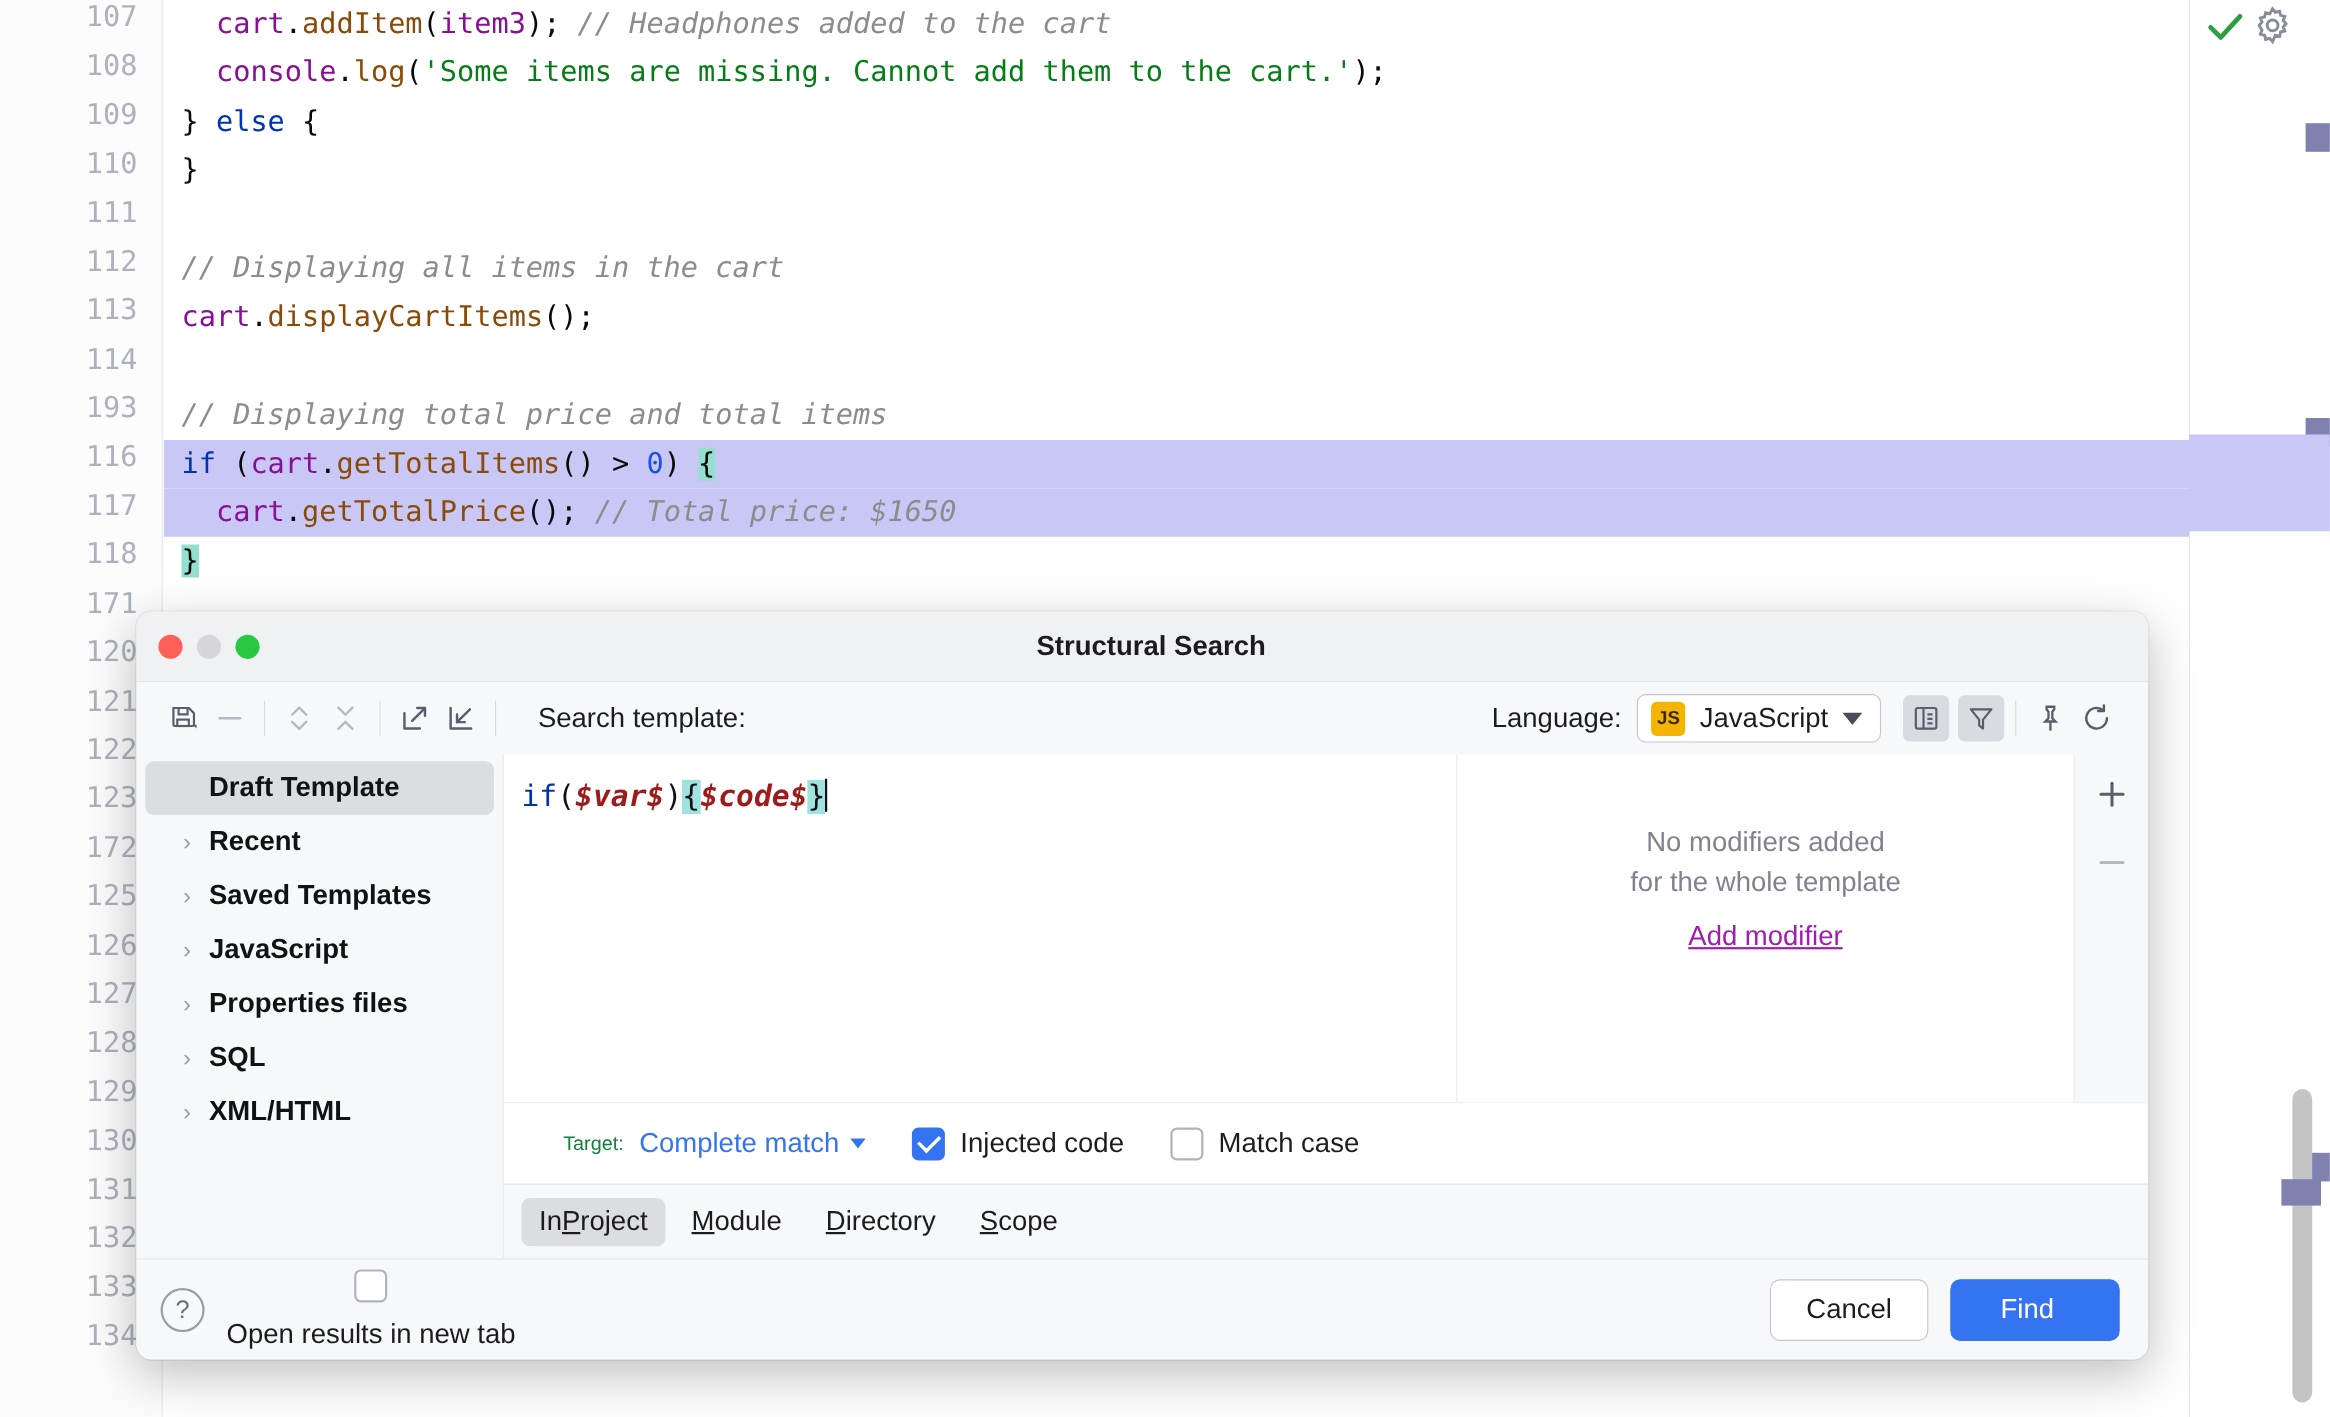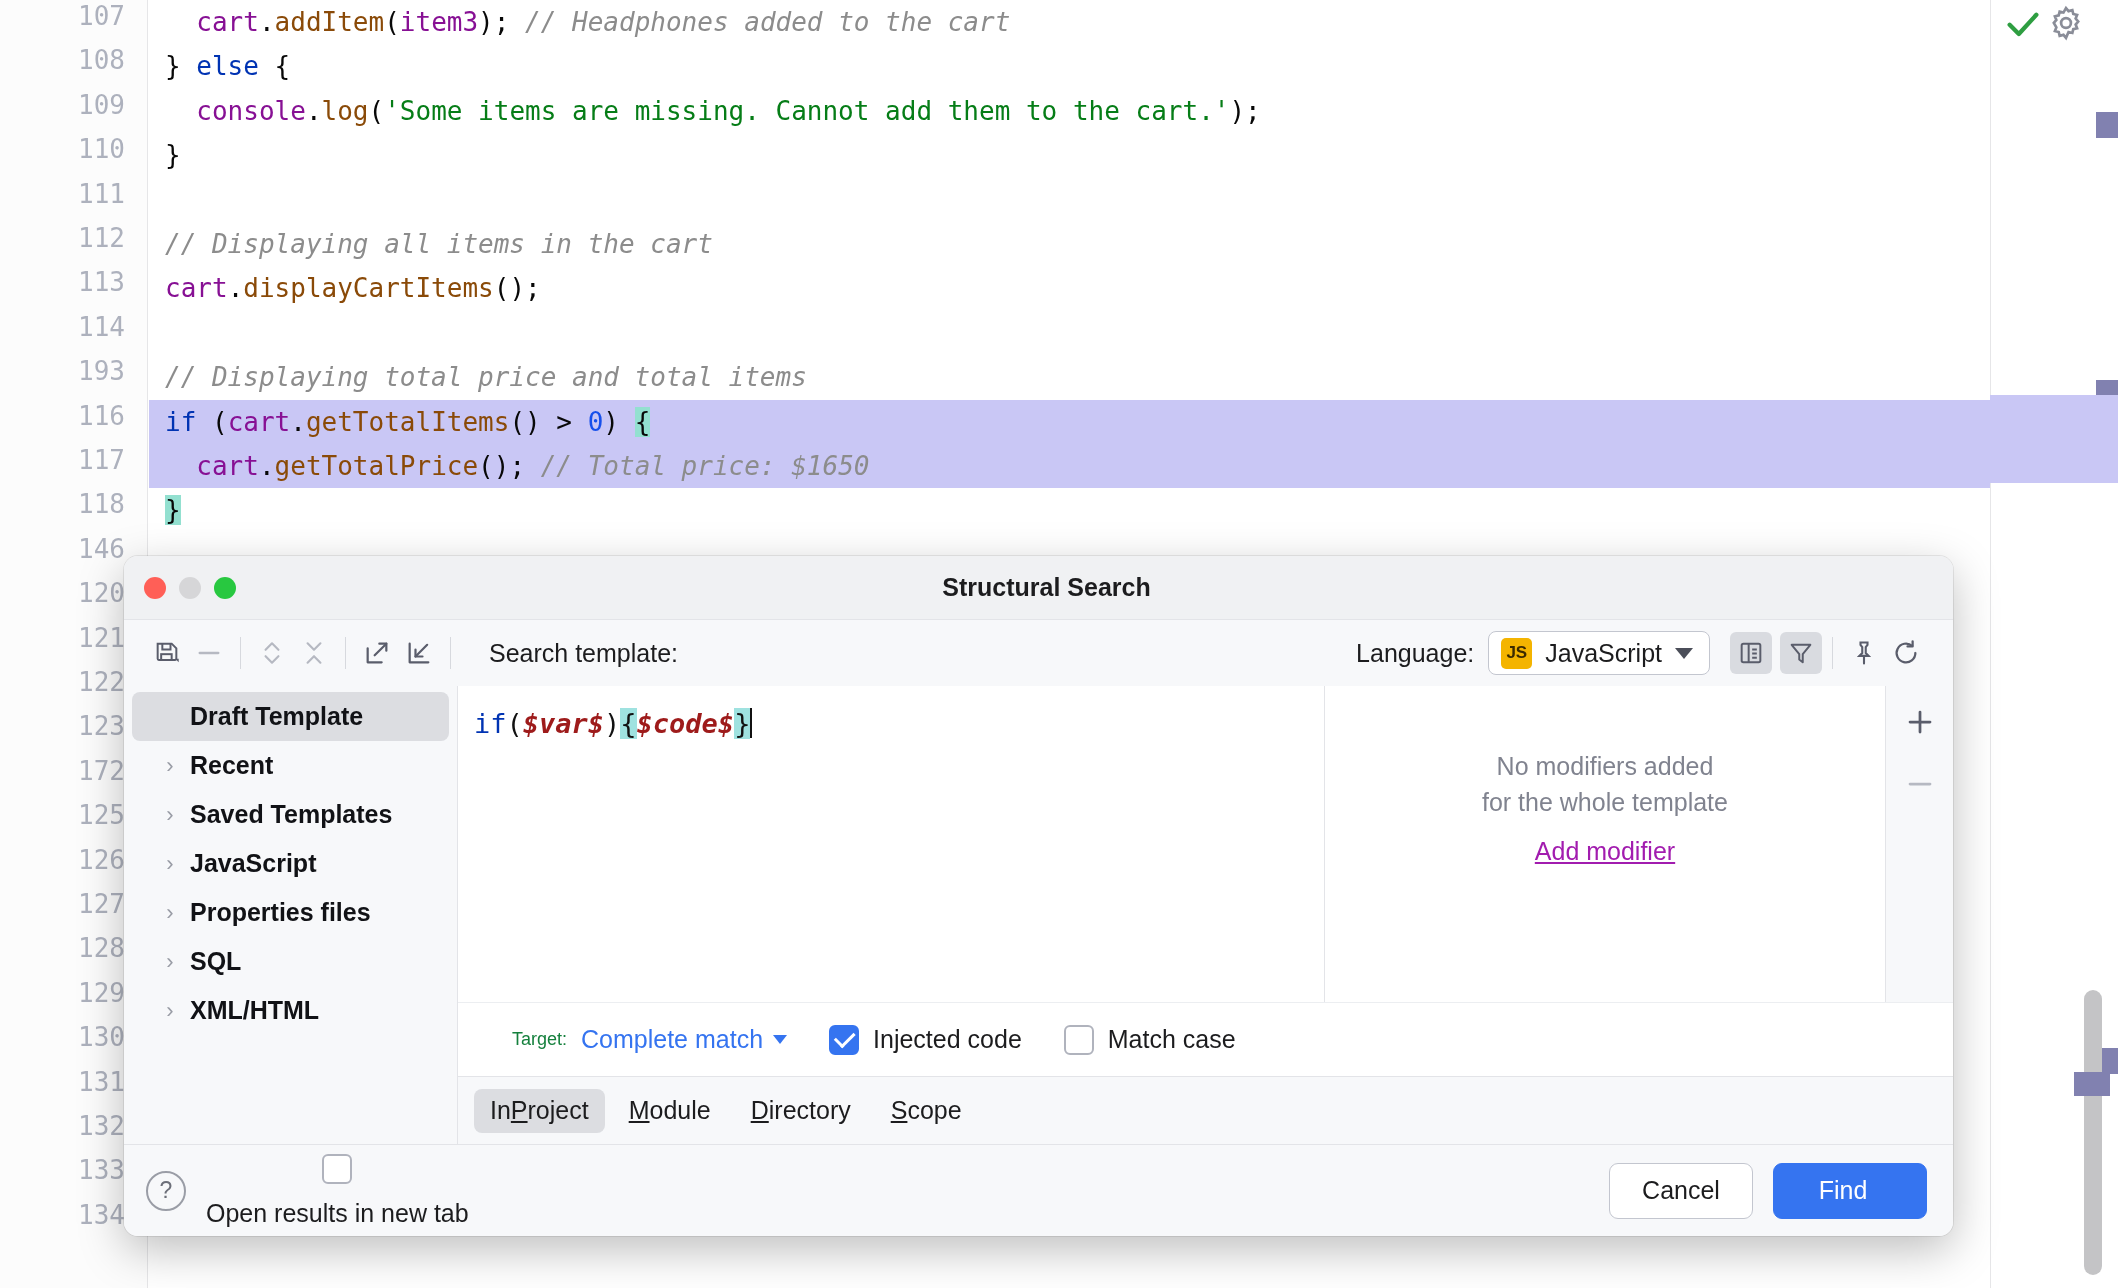--- a/index.html
+++ b/index.html
@@ -320,41 +320,41 @@
       <div class="ln" style="top: 82.8px;">109</div>
       <div class="ln" style="top: 127.2px;">110</div>
       <div class="ln" style="top: 171.6px;">111</div>
       <div class="ln" style="top: 216px;">112</div>
       <div class="ln" style="top: 260.4px;">113</div>
       <div class="ln" style="top: 304.8px;">114</div>
       <div class="ln" style="top: 349.2px;">193</div>
       <div class="ln" style="top: 393.6px;">116</div>
       <div class="ln" style="top: 438px;">117</div>
       <div class="ln" style="top: 482.4px;">118</div>
-      <div class="ln" style="top: 526.8px;">146</div>
+      <div class="ln" style="top: 526.8px;">171</div>
       <div class="ln" style="top: 571.2px;">120</div>
       <div class="ln" style="top: 615.6px;">121</div>
       <div class="ln" style="top: 660px;">122</div>
       <div class="ln" style="top: 704.4px;">123</div>
       <div class="ln" style="top: 748.8px;">172</div>
       <div class="ln" style="top: 793.2px;">125</div>
       <div class="ln" style="top: 837.6px;">126</div>
       <div class="ln" style="top: 882px;">127</div>
       <div class="ln" style="top: 926.4px;">128</div>
       <div class="ln" style="top: 970.8px;">129</div>
       <div class="ln" style="top: 1015.2px;">130</div>
       <div class="ln" style="top: 1059.6px;">131</div>
       <div class="ln" style="top: 1104px;">132</div>
       <div class="ln" style="top: 1148.4px;">133</div>
       <div class="ln" style="top: 1192.8px;">134</div>
     </div>
   <div class="code-area">
       <div class="code-line"><span class="code-text"><span class="tok-pun">  </span><span class="tok-var">cart</span><span class="tok-pun">.</span><span class="tok-fn">addItem</span><span class="tok-pun">(</span><span class="tok-var">item3</span><span class="tok-pun">);</span><span class="tok-pun"> </span><span class="tok-com">// Headphones added to the cart</span></span></div>
+      <div class="code-line"><span class="code-text"><span class="tok-pun">  </span><span class="tok-var">console</span><span class="tok-pun">.</span><span class="tok-fn">log</span><span class="tok-pun">(</span><span class="tok-str">'Some items are missing. Cannot add them to the cart.'</span><span class="tok-pun">);</span></span></div>
       <div class="code-line"><span class="code-text"><span class="tok-pun">} </span><span class="tok-kw">else</span><span class="tok-pun"> {</span></span></div>
-      <div class="code-line"><span class="code-text"><span class="tok-pun">  </span><span class="tok-var">console</span><span class="tok-pun">.</span><span class="tok-fn">log</span><span class="tok-pun">(</span><span class="tok-str">'Some items are missing. Cannot add them to the cart.'</span><span class="tok-pun">);</span></span></div>
       <div class="code-line"><span class="code-text"><span class="tok-pun">}</span></span></div>
       <div class="code-line"><span class="code-text"></span></div>
       <div class="code-line"><span class="code-text"><span class="tok-com">// Displaying all items in the cart</span></span></div>
       <div class="code-line"><span class="code-text"><span class="tok-var">cart</span><span class="tok-pun">.</span><span class="tok-fn">displayCartItems</span><span class="tok-pun">();</span></span></div>
       <div class="code-line"><span class="code-text"></span></div>
       <div class="code-line"><span class="code-text"><span class="tok-com">// Displaying total price and total items</span></span></div>
       <div class="code-line hl-line"><span class="code-text"><span class="tok-kw">if</span><span class="tok-pun"> (</span><span class="tok-var">cart</span><span class="tok-pun">.</span><span class="tok-fn">getTotalItems</span><span class="tok-pun">() &gt; </span><span class="tok-num">0</span><span class="tok-pun">) </span><span class="tok-pun brace-hl">{</span></span></div>
       <div class="code-line hl-line"><span class="code-text"><span class="tok-pun">  </span><span class="tok-var">cart</span><span class="tok-pun">.</span><span class="tok-fn">getTotalPrice</span><span class="tok-pun">();</span><span class="tok-pun"> </span><span class="tok-com">// Total price: $1650</span></span></div>
       <div class="code-line"><span class="code-text"><span class="tok-pun brace-hl">}</span></span></div>
       <div class="code-line"><span class="code-text"></span></div>

